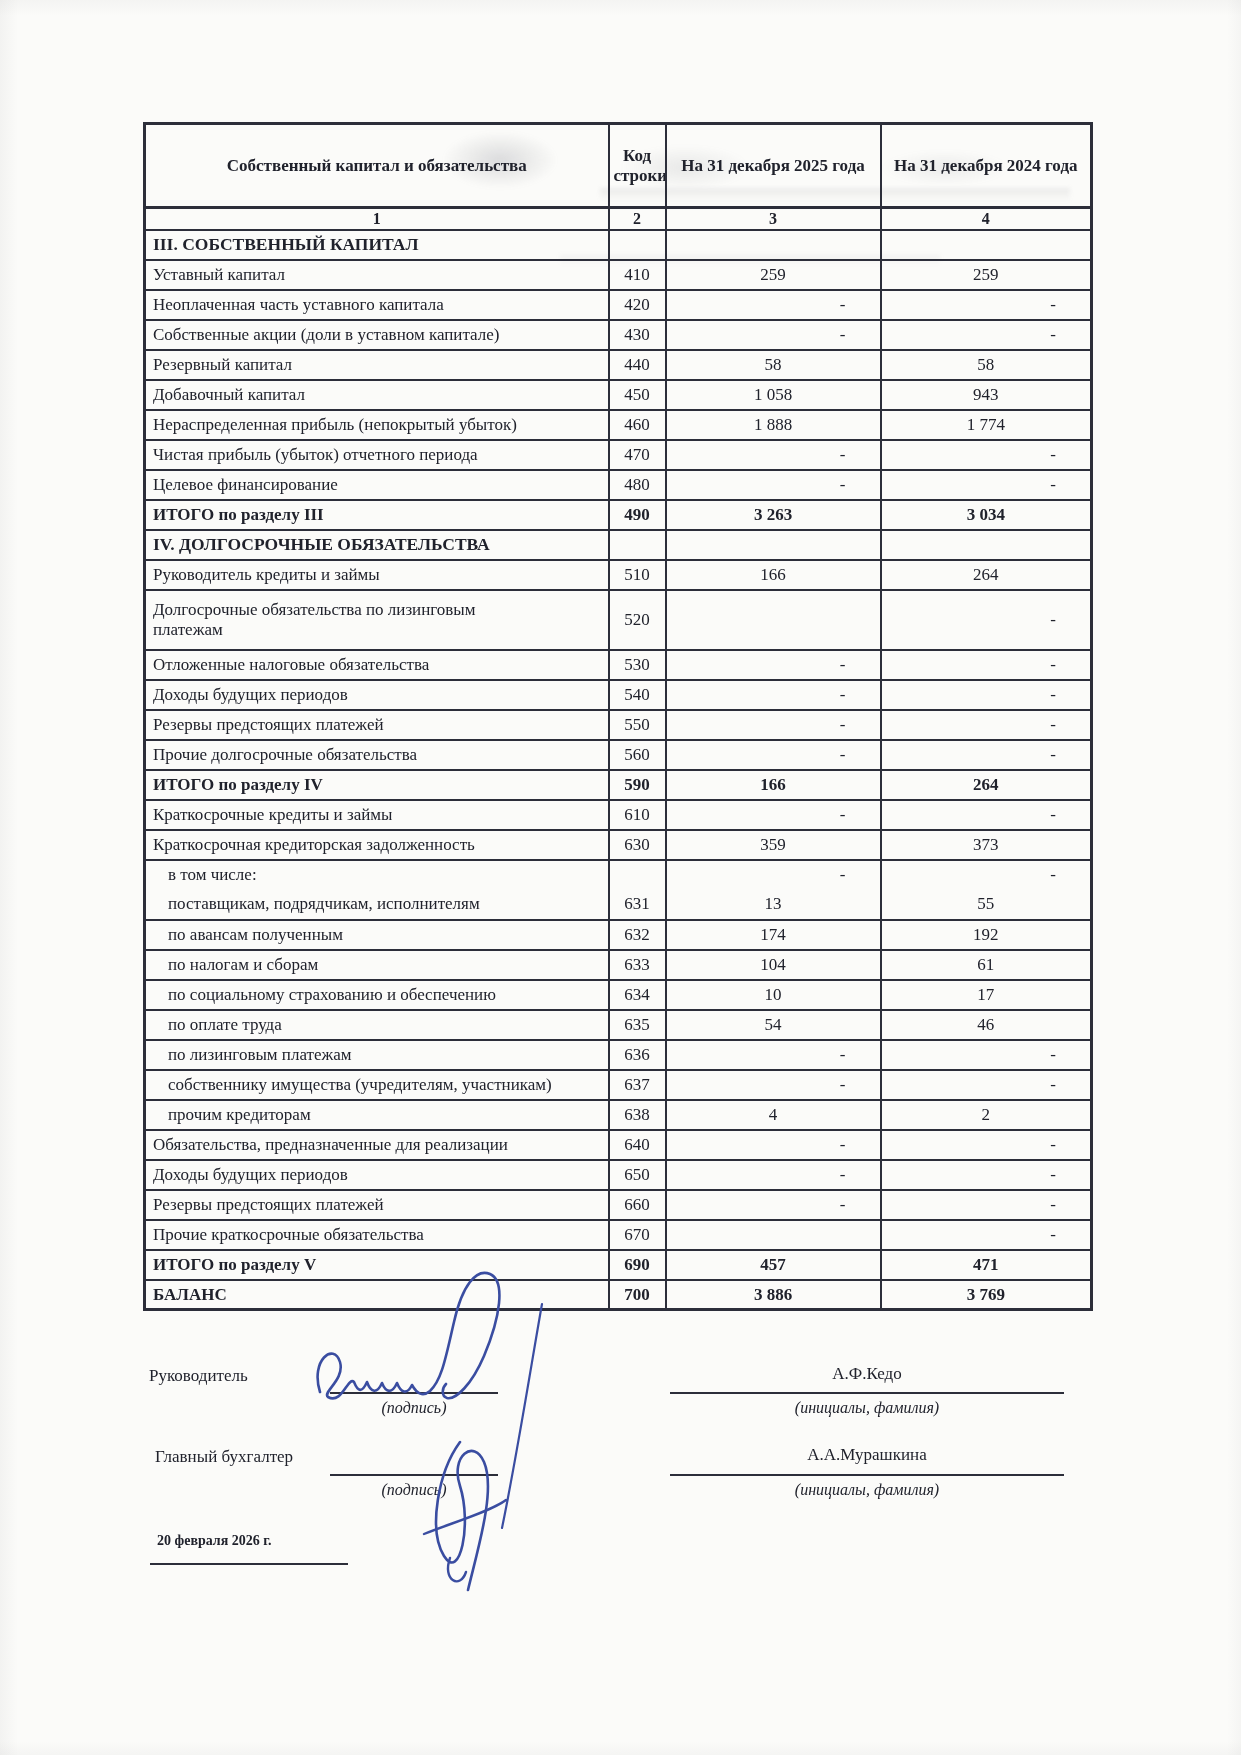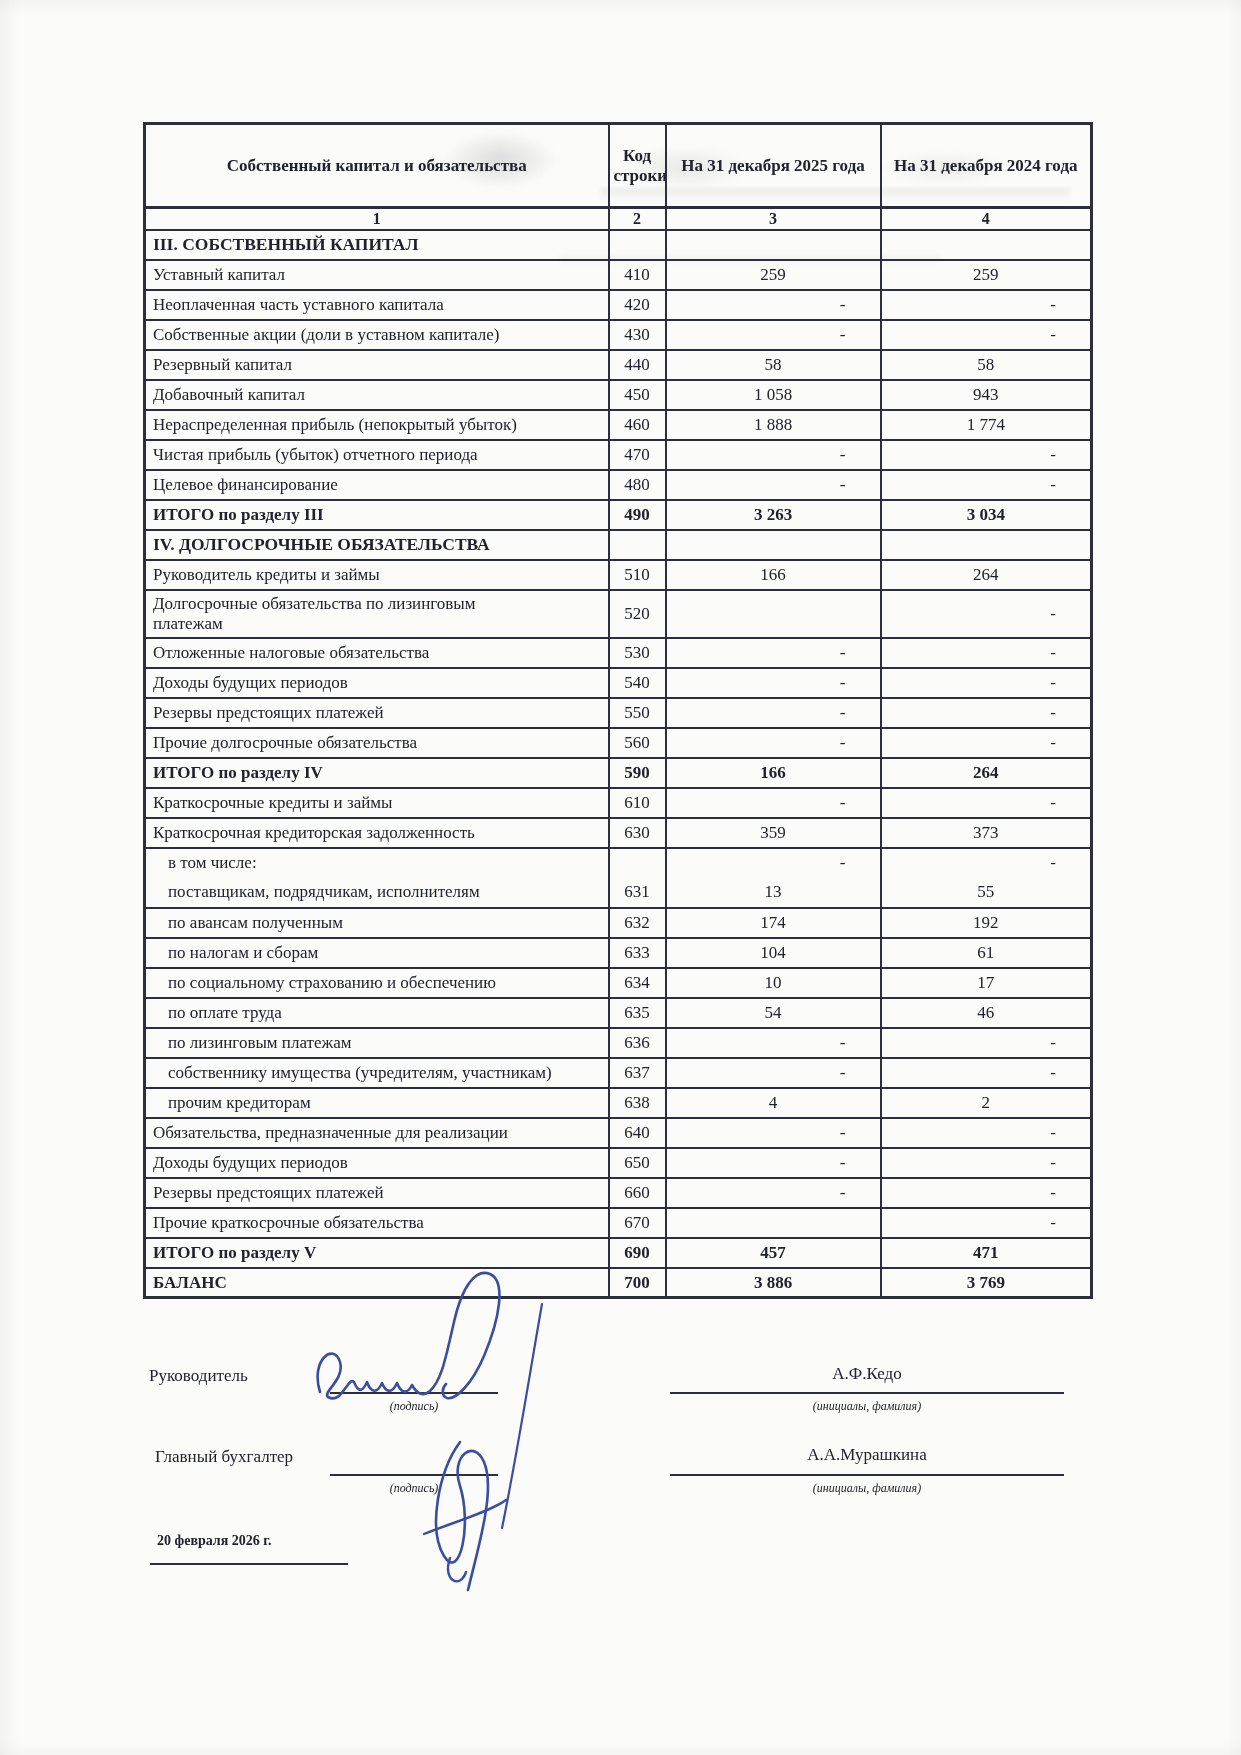--- a/index.html
+++ b/index.html
@@ -39,33 +39,33 @@
   .table-wrap{position:absolute;left:143px;top:122px;}
   table{border-collapse:collapse;table-layout:fixed;width:947px;
     border:3px solid var(--line);}
   td{border:2px solid var(--line);padding:0 4px;font-size:17px;
     line-height:1.12;vertical-align:middle;overflow:hidden;}
   tr.h-main td{height:84px;font-weight:bold;text-align:center;
     border-bottom-width:3px;font-size:17px;}
   tr.h-num td{height:22px;font-weight:bold;text-align:center;font-size:16px;}
   tbody tr{height:30px;}
   tbody tr.section{height:30px;}
-  tbody tr.tall{height:48px;}
+  tbody tr.tall{height:60px;}
   .c-label{text-align:left;padding-left:7px;white-space:pre-line;}
   .c-code{text-align:center;}
   .c-val{text-align:center;}
   td.dash{text-align:right;padding-right:34px;}
   tr.indent .c-label{padding-left:22px;}
   tr.section .c-label{font-weight:bold;font-size:17.5px;}
   tr.total td{font-weight:bold;}
   tr.merge td{border-bottom-style:hidden;}
 
   .footer-label{position:absolute;font-size:17px;}
   .sig-line{position:absolute;height:2px;background:var(--line);}
-  .caption{position:absolute;font-size:12px;font-style:italic;text-align:center;}
+  .caption{position:absolute;font-size:16px;font-style:italic;text-align:center;}
   .person-name{position:absolute;font-size:17px;text-align:center;}
   .date-line{position:absolute;font-size:14px;font-weight:bold;}
   .ink-svg{position:absolute;pointer-events:none;}
   .ink-svg path{fill:none;stroke:var(--ink);stroke-linecap:round;stroke-linejoin:round;}
 </style>
 </head>
 <body>
 
 <div class="scan-edge"></div>
 <div class="smudge s1"></div>

